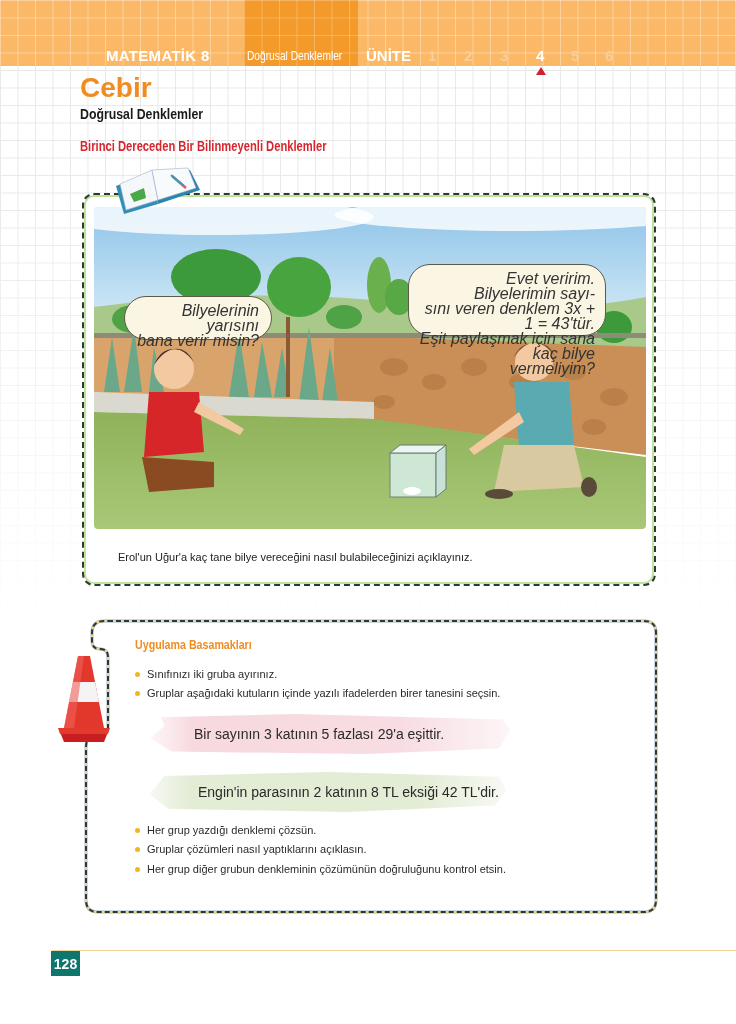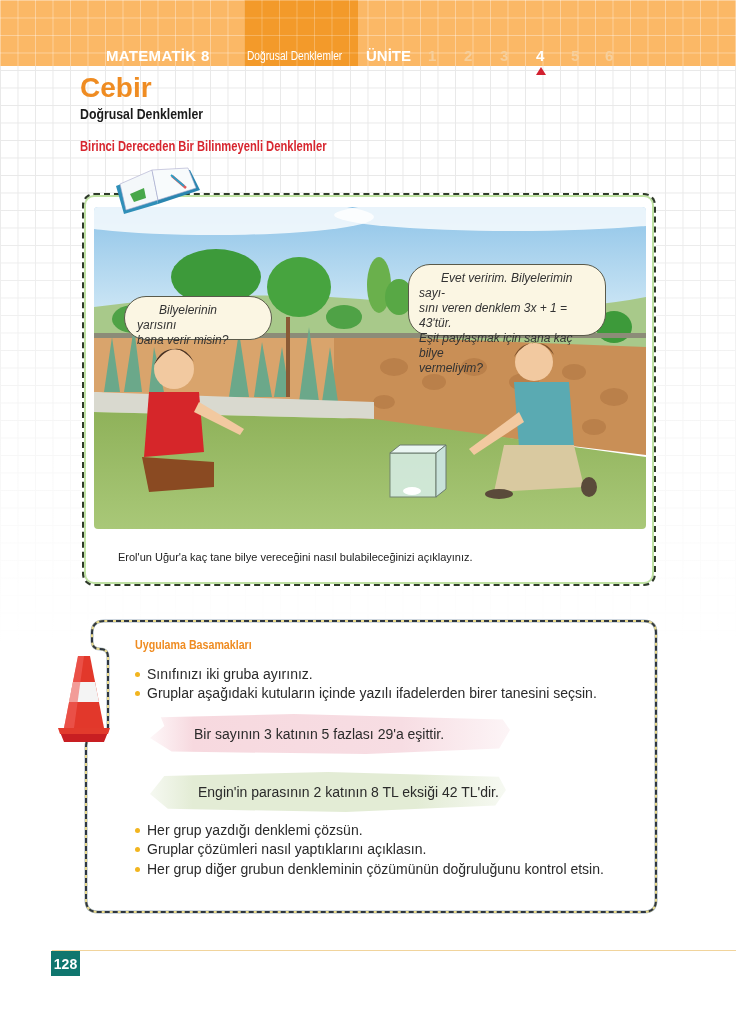--- a/index.html
+++ b/index.html
@@ -60,36 +60,36 @@
   .book-icon { position: absolute; left: 112px; top: 164px; width: 92px; height: 52px; }
   .scene {
     position: absolute; left: 94px; top: 207px; width: 552px; height: 322px;
     overflow: hidden; border-radius: 4px;
   }
   .story-question {
     position: absolute; left: 118px; top: 551px; font-size: 11px; color: #222;
   }
   .bubble {
     position: absolute; background: #fbf6e3; border: 1.5px solid #5a5a4a;
-    border-radius: 22px; font-style: italic; font-size: 12px; color: #333; line-height: 15px;
+    border-radius: 22px; font-style: italic; font-size: 16px; color: #333; line-height: 15px; text-align: right;
   }
   .bubble-left { left: 124px; top: 296px; width: 148px; height: 44px; padding: 6px 12px 0 12px; }
   .bubble-right { left: 408px; top: 264px; width: 198px; height: 72px; padding: 6px 10px 0 10px; }
   .bubble .l1 { display: block; text-indent: 22px; }
 
   
   .practice-box {
     position: absolute; left: 82px; top: 621px; width: 574px; height: 291px;
     border-radius: 14px; background: #fff;
   }
   .practice-border { position: absolute; left: 78px; top: 617px; width: 582px; height: 299px; }
   .cone { position: absolute; left: 56px; top: 652px; width: 56px; height: 92px; }
   .practice-title { position: absolute; left: 135px; top: 637px; font-size: 13px; font-weight: bold; color: #ef8c22; transform: scaleX(0.82); transform-origin: left; white-space: nowrap; }
   .bullet-list { position: absolute; left: 135px; list-style: none; }
-  .bullet-list li { position: relative; padding-left: 12px; font-size: 14px; color: #2a2a2a; height: 19.3px; line-height: 19.3px; white-space: nowrap; }
+  .bullet-list li { position: relative; padding-left: 12px; font-size: 11px; color: #2a2a2a; height: 19.3px; line-height: 19.3px; white-space: nowrap; }
   .bullet-list li .dot {
     position: absolute; left: 0; top: 7px; width: 5px; height: 5px; border-radius: 50%; background: #f2b51f;
   }
   .list-a { top: 665px; }
   .list-b { top: 821px; }
   .stroke {
     position: absolute; height: 40px; display: flex; align-items: center;
     font-size: 14px; color: #2a2a2a;
   }
   .stroke-pink { left: 150px; top: 714px; width: 360px; background: linear-gradient(90deg, rgba(248,215,222,0.2), #f7d9df 12%, #f7dde3 70%, rgba(247,221,227,0.3)); padding-left: 44px; clip-path: polygon(3% 8%, 40% 0%, 98% 14%, 100% 40%, 97% 86%, 60% 100%, 6% 94%, 0% 60%, 4% 30%); }

